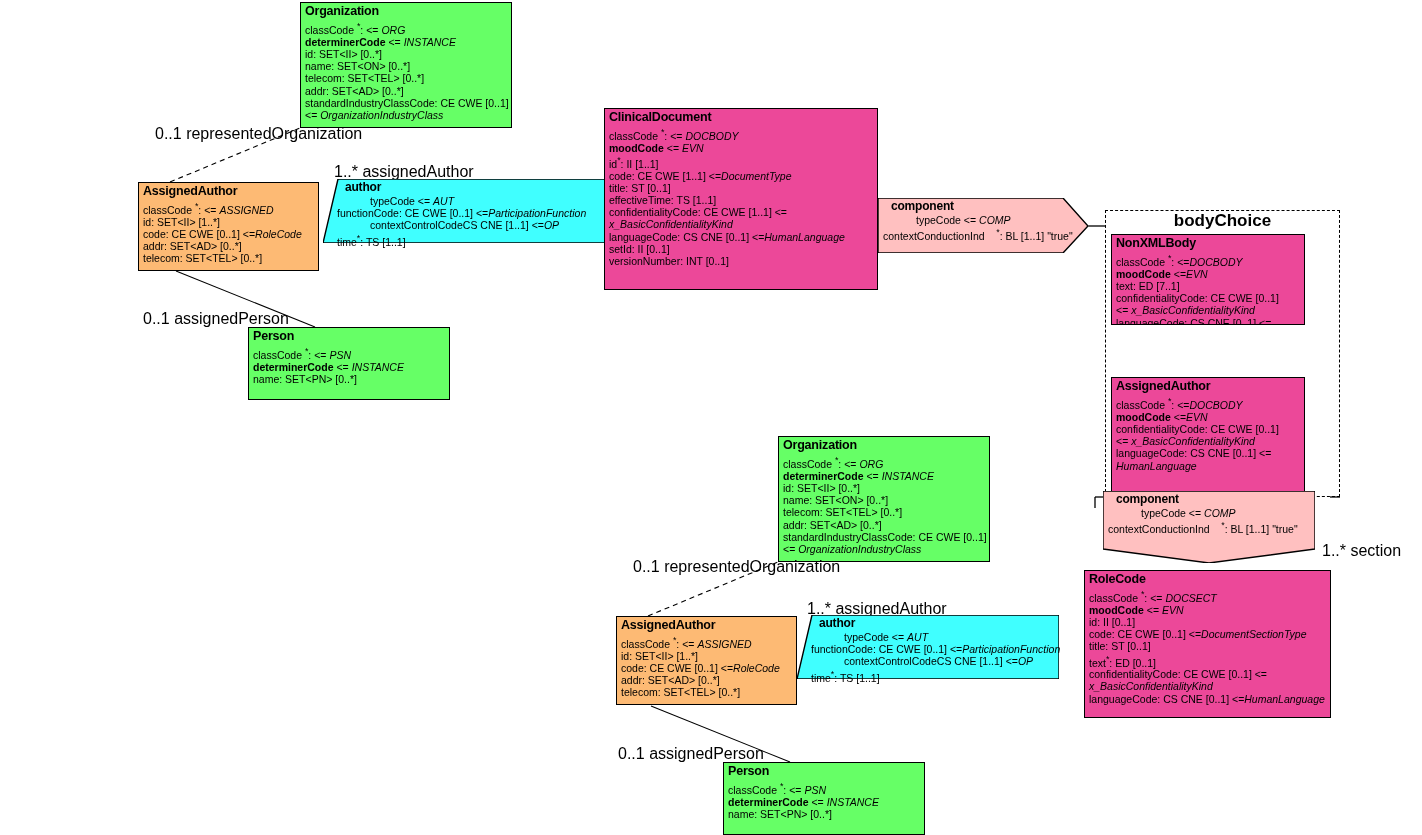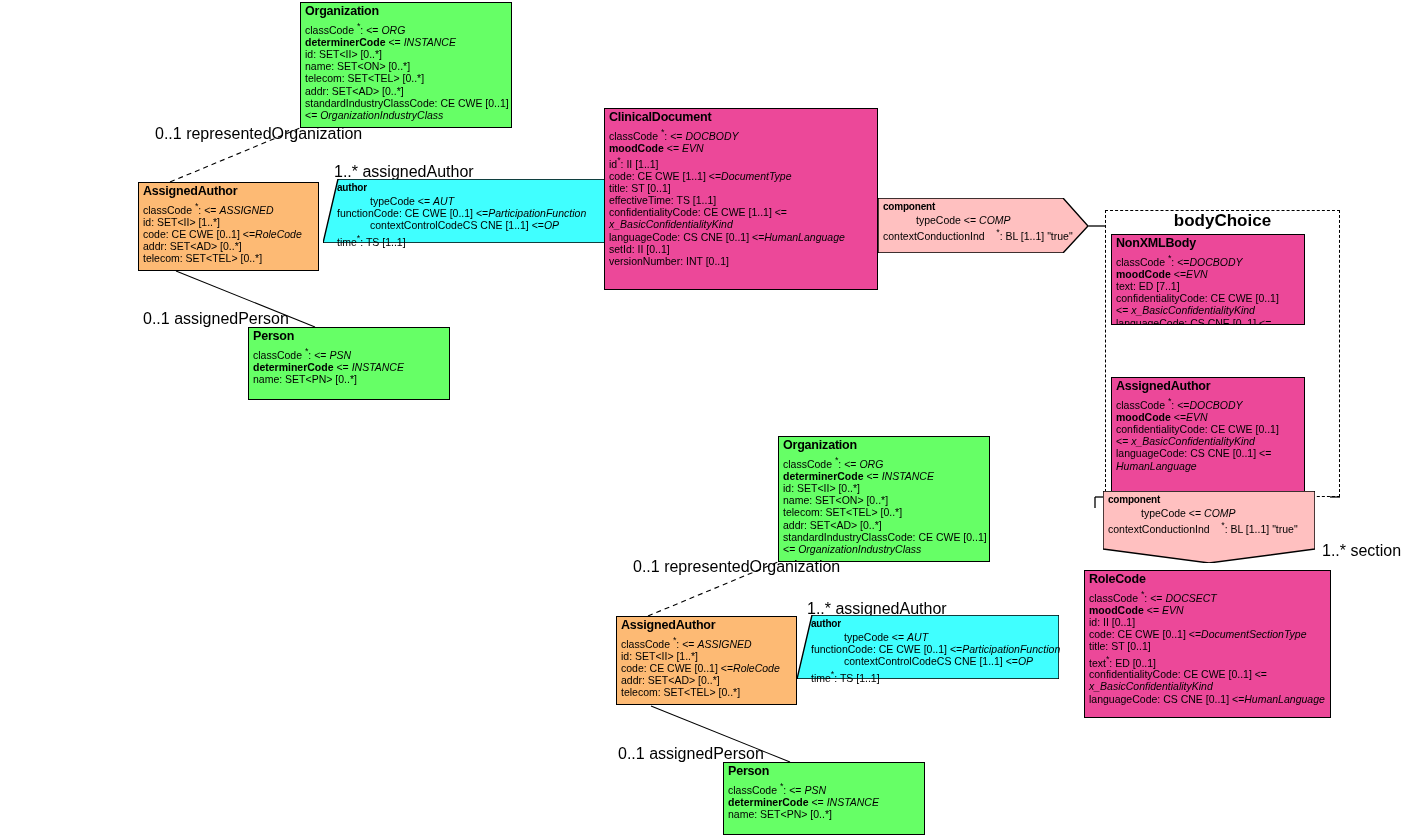--- a/index.html
+++ b/index.html
@@ -46,22 +46,22 @@
     overflow:visible;
   }
   .chev .body{
     position:absolute;left:0;top:0;width:100%;height:100%;
   }
   .chev .txt{
     position:relative;
     padding:1px 4px 2px 14px;
   }
   .chev .t{
-    font-weight:bold;font-size:10px;line-height:15px;
-    letter-spacing:-0.2px;white-space:nowrap;
+    font-weight:bold;font-size:12px;line-height:15px;
+    letter-spacing:-0.2px;white-space:nowrap;margin-left:8px;
   }
   .chev .a{white-space:nowrap;}
   .chev .a b{font-weight:normal;margin-left:33px;}
   .chev .a i{font-style:italic;}
 
   
   .lbl{
     position:absolute;
     font-size:16px;
     line-height:12px;

